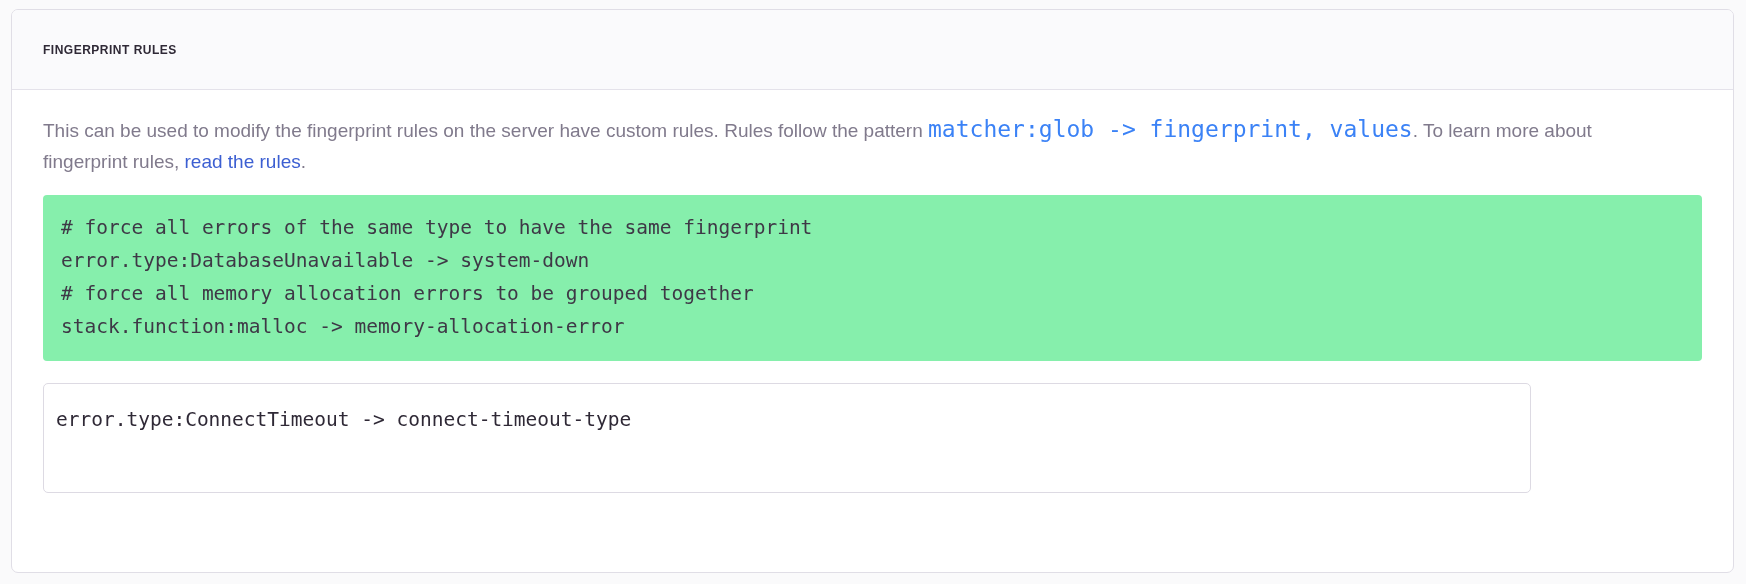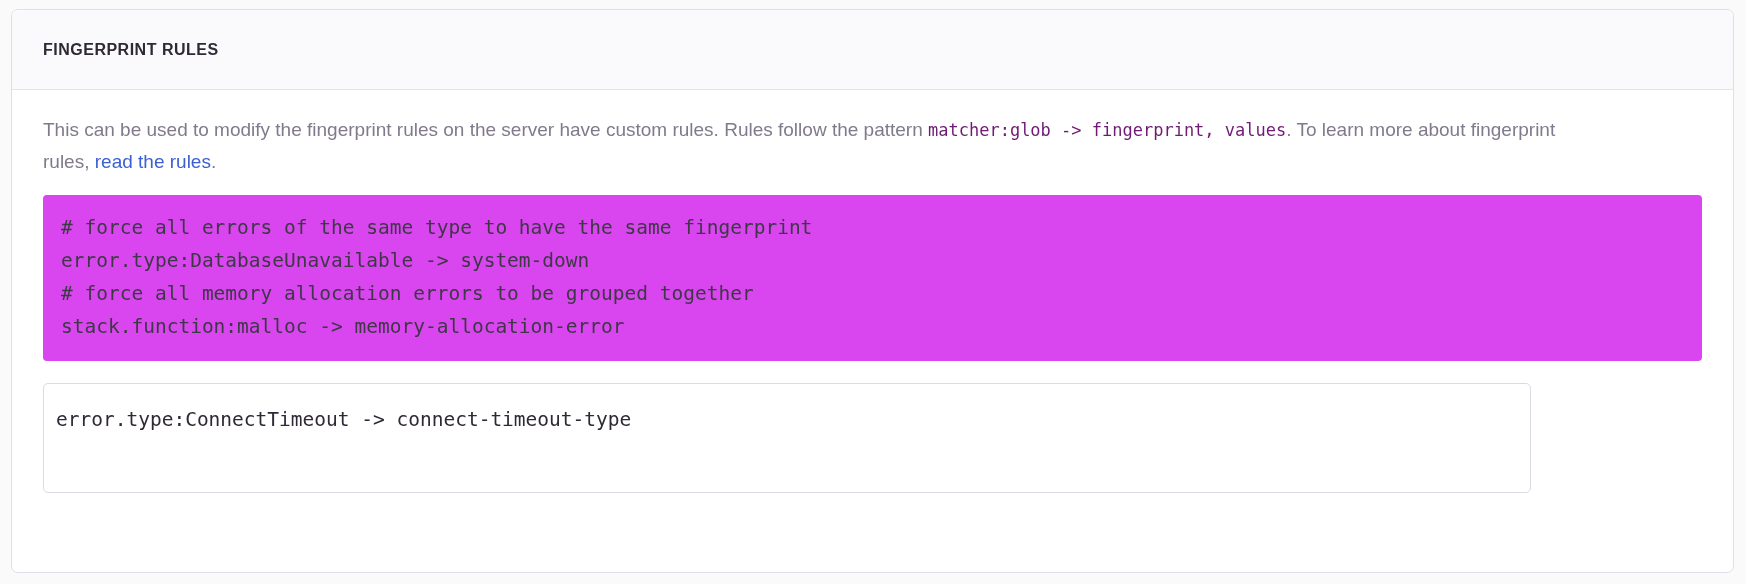--- a/index.html
+++ b/index.html
@@ -31,53 +31,53 @@
     height: 80px;
     box-sizing: border-box;
     background: #FAFAFC;
     border-bottom: 1px solid #E4E2EA;
     display: flex;
     align-items: center;
     padding: 0 31px;
   }
 
   .panel-title {
-    font-size: 16px;
+    font-size: 12px;
     font-weight: bold;
     letter-spacing: 0.5px;
     color: #2F2936;
     text-transform: uppercase;
   }
 
   .panel-body {
     padding: 24px 31px 0 31px;
   }
 
   .description {
     font-size: 19px;
     line-height: 31px;
     color: #807A8C;
     max-width: 1560px;
     margin: 0 0 18px 0;
   }
 
   .description .mono {
     font-family: "DejaVu Sans Mono", "Liberation Mono", monospace;
-    font-size: 17px;
-    color: #701a75;
+    font-size: 23px;
+    color: #3b82f6;
     white-space: nowrap;
   }
 
   .description .doc-link {
     color: #3C5FD2;
     text-decoration: none;
   }
 
   .code-block {
-    background: #d946ef;
+    background: #86efac;
     border-radius: 4px;
     padding: 16px 18px 18px 18px;
     margin: 0 0 22px 0;
     font-family: "DejaVu Sans Mono", "Liberation Mono", monospace;
     font-size: 19.5px;
     line-height: 33px;
     color: #3E3846;
     white-space: pre;
     overflow: hidden;
   }

